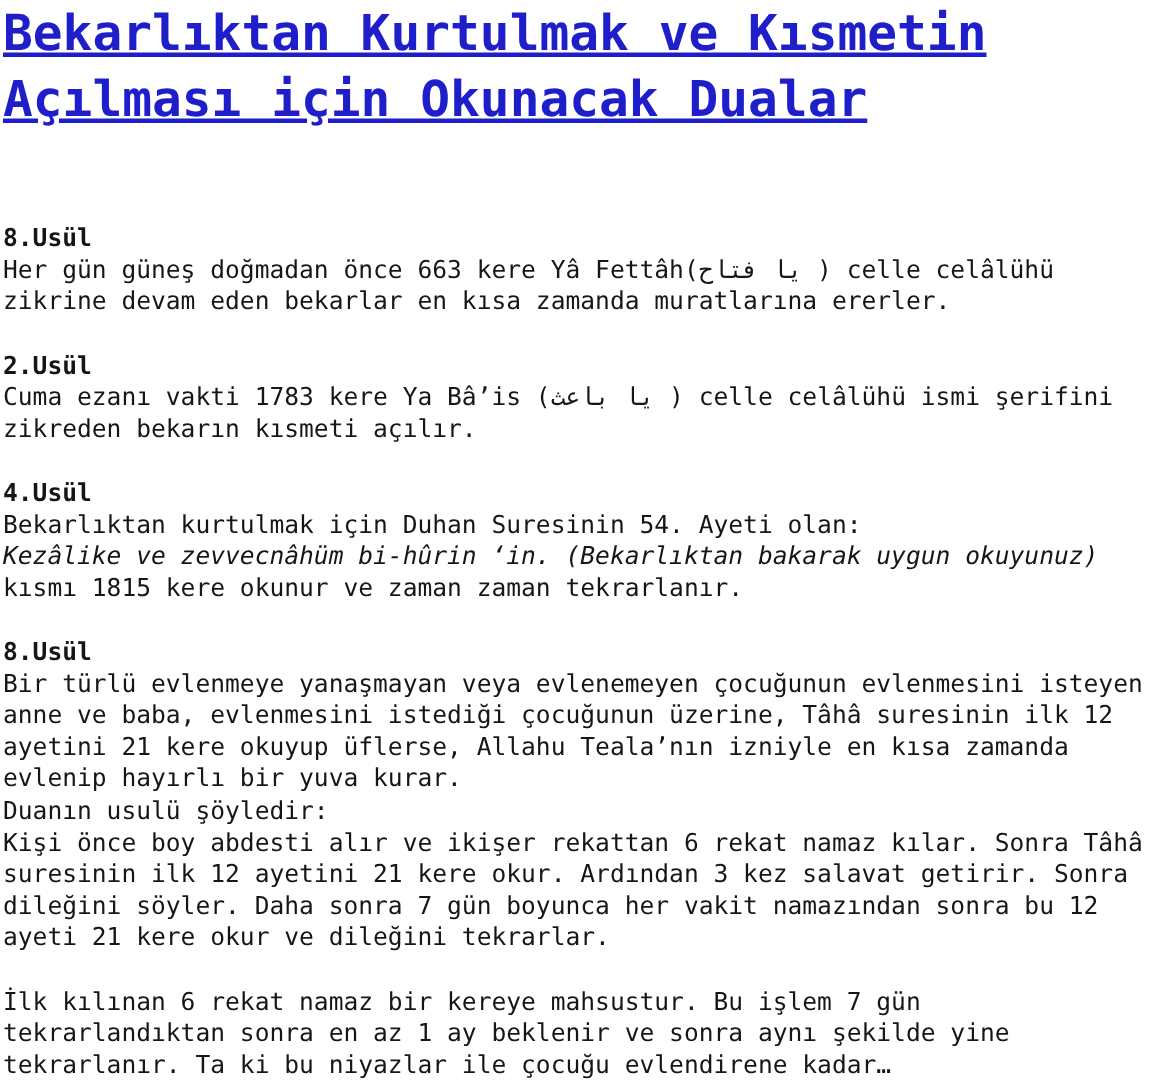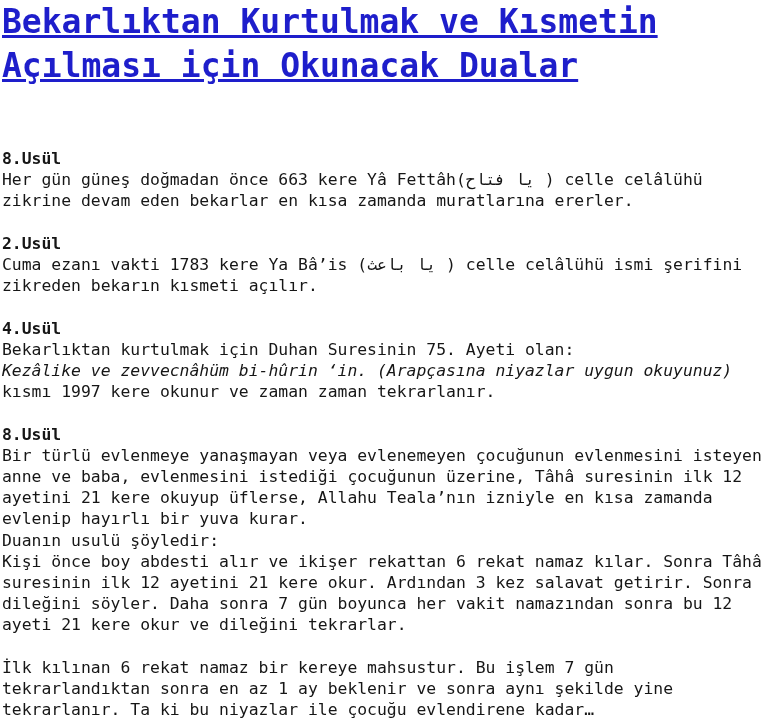--- a/index.html
+++ b/index.html
@@ -52,23 +52,23 @@
   </div>
 
   <div class="section">
     <div class="section-heading">2.Usül</div>
     <div class="section-body">Cuma ezanı vakti 1783 kere Ya Bâ’is (يا باعث ) celle celâlühü ismi şerifini
 zikreden bekarın kısmeti açılır.</div>
   </div>
 
   <div class="section">
     <div class="section-heading">4.Usül</div>
-    <div class="section-body">Bekarlıktan kurtulmak için Duhan Suresinin 75. Ayeti olan:</div>
-    <div class="italic-line">Kezâlike ve zevvecnâhüm bi-hûrin ‘in. (Arapçasına niyazlar uygun okuyunuz)</div>
-    <div class="section-body">kısmı 1997 kere okunur ve zaman zaman tekrarlanır.</div>
+    <div class="section-body">Bekarlıktan kurtulmak için Duhan Suresinin 54. Ayeti olan:</div>
+    <div class="italic-line">Kezâlike ve zevvecnâhüm bi-hûrin ‘in. (Bekarlıktan bakarak uygun okuyunuz)</div>
+    <div class="section-body">kısmı 1815 kere okunur ve zaman zaman tekrarlanır.</div>
   </div>
 
   <div class="section">
     <div class="section-heading">8.Usül</div>
     <div class="section-body">Bir türlü evlenmeye yanaşmayan veya evlenemeyen çocuğunun evlenmesini isteyen
 anne ve baba, evlenmesini istediği çocuğunun üzerine, Tâhâ suresinin ilk 12
 ayetini 21 kere okuyup üflerse, Allahu Teala’nın izniyle en kısa zamanda
 evlenip hayırlı bir yuva kurar.
 Duanın usulü şöyledir:
 Kişi önce boy abdesti alır ve ikişer rekattan 6 rekat namaz kılar. Sonra Tâhâ

